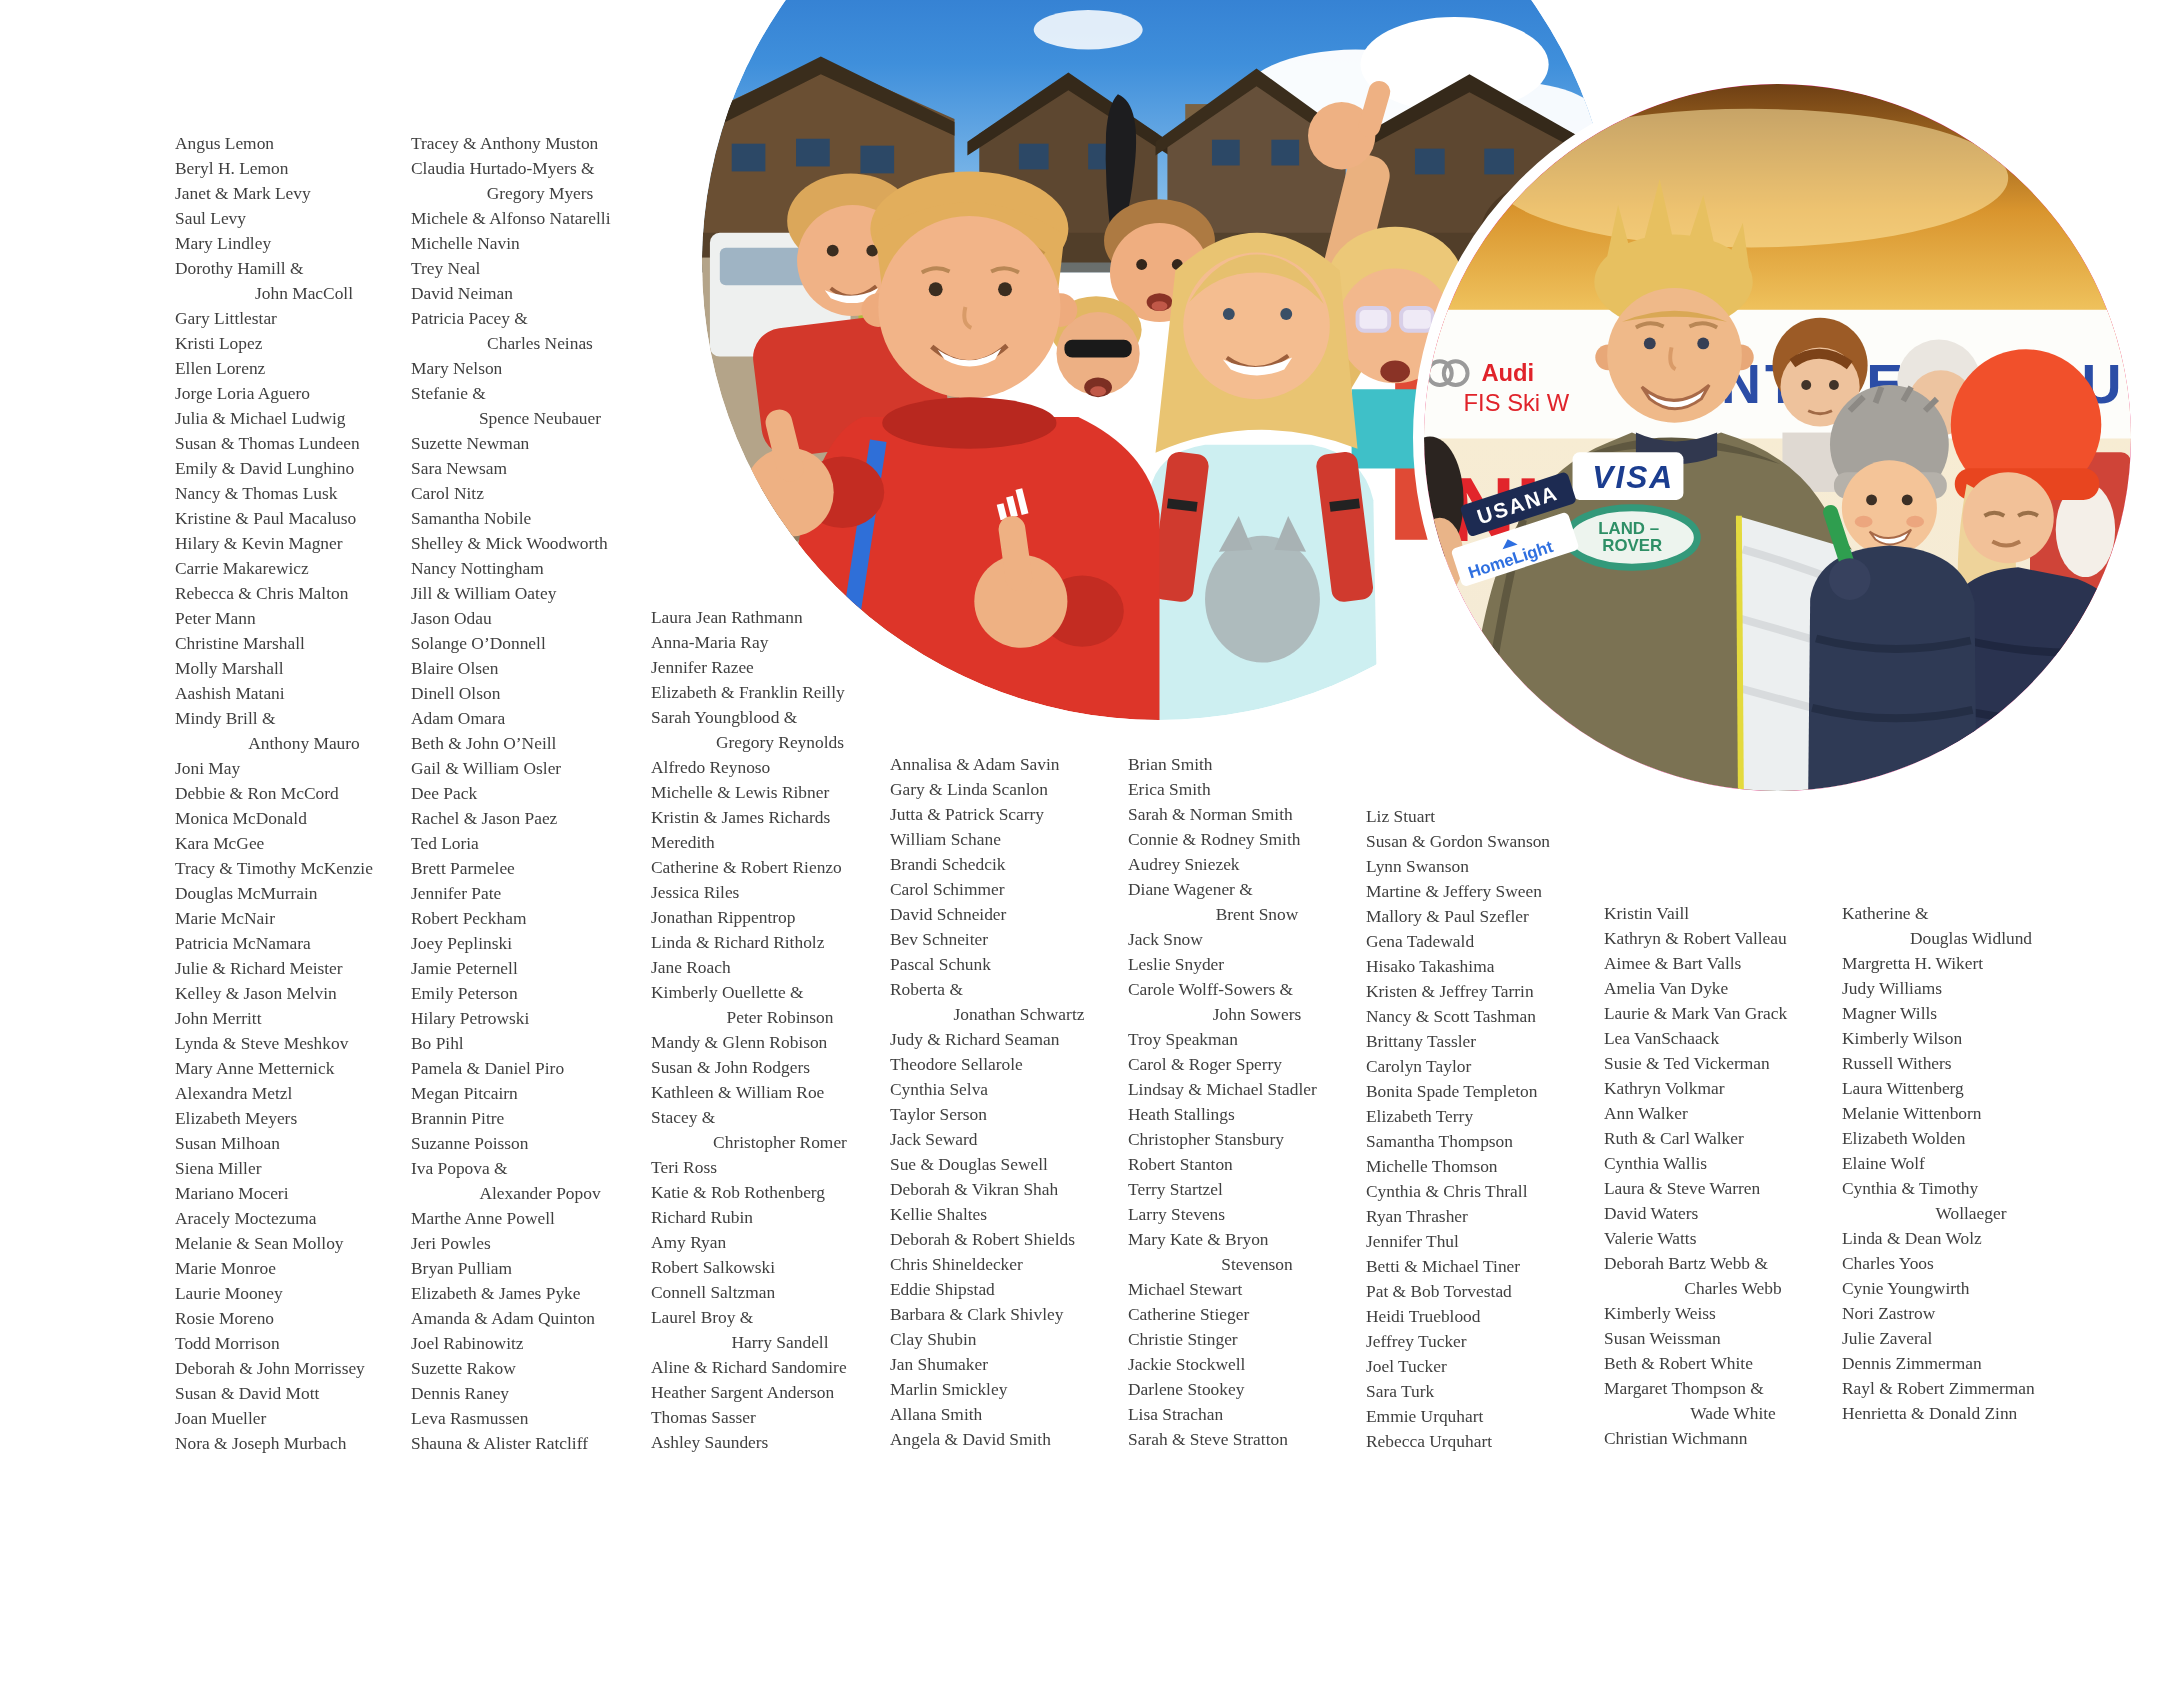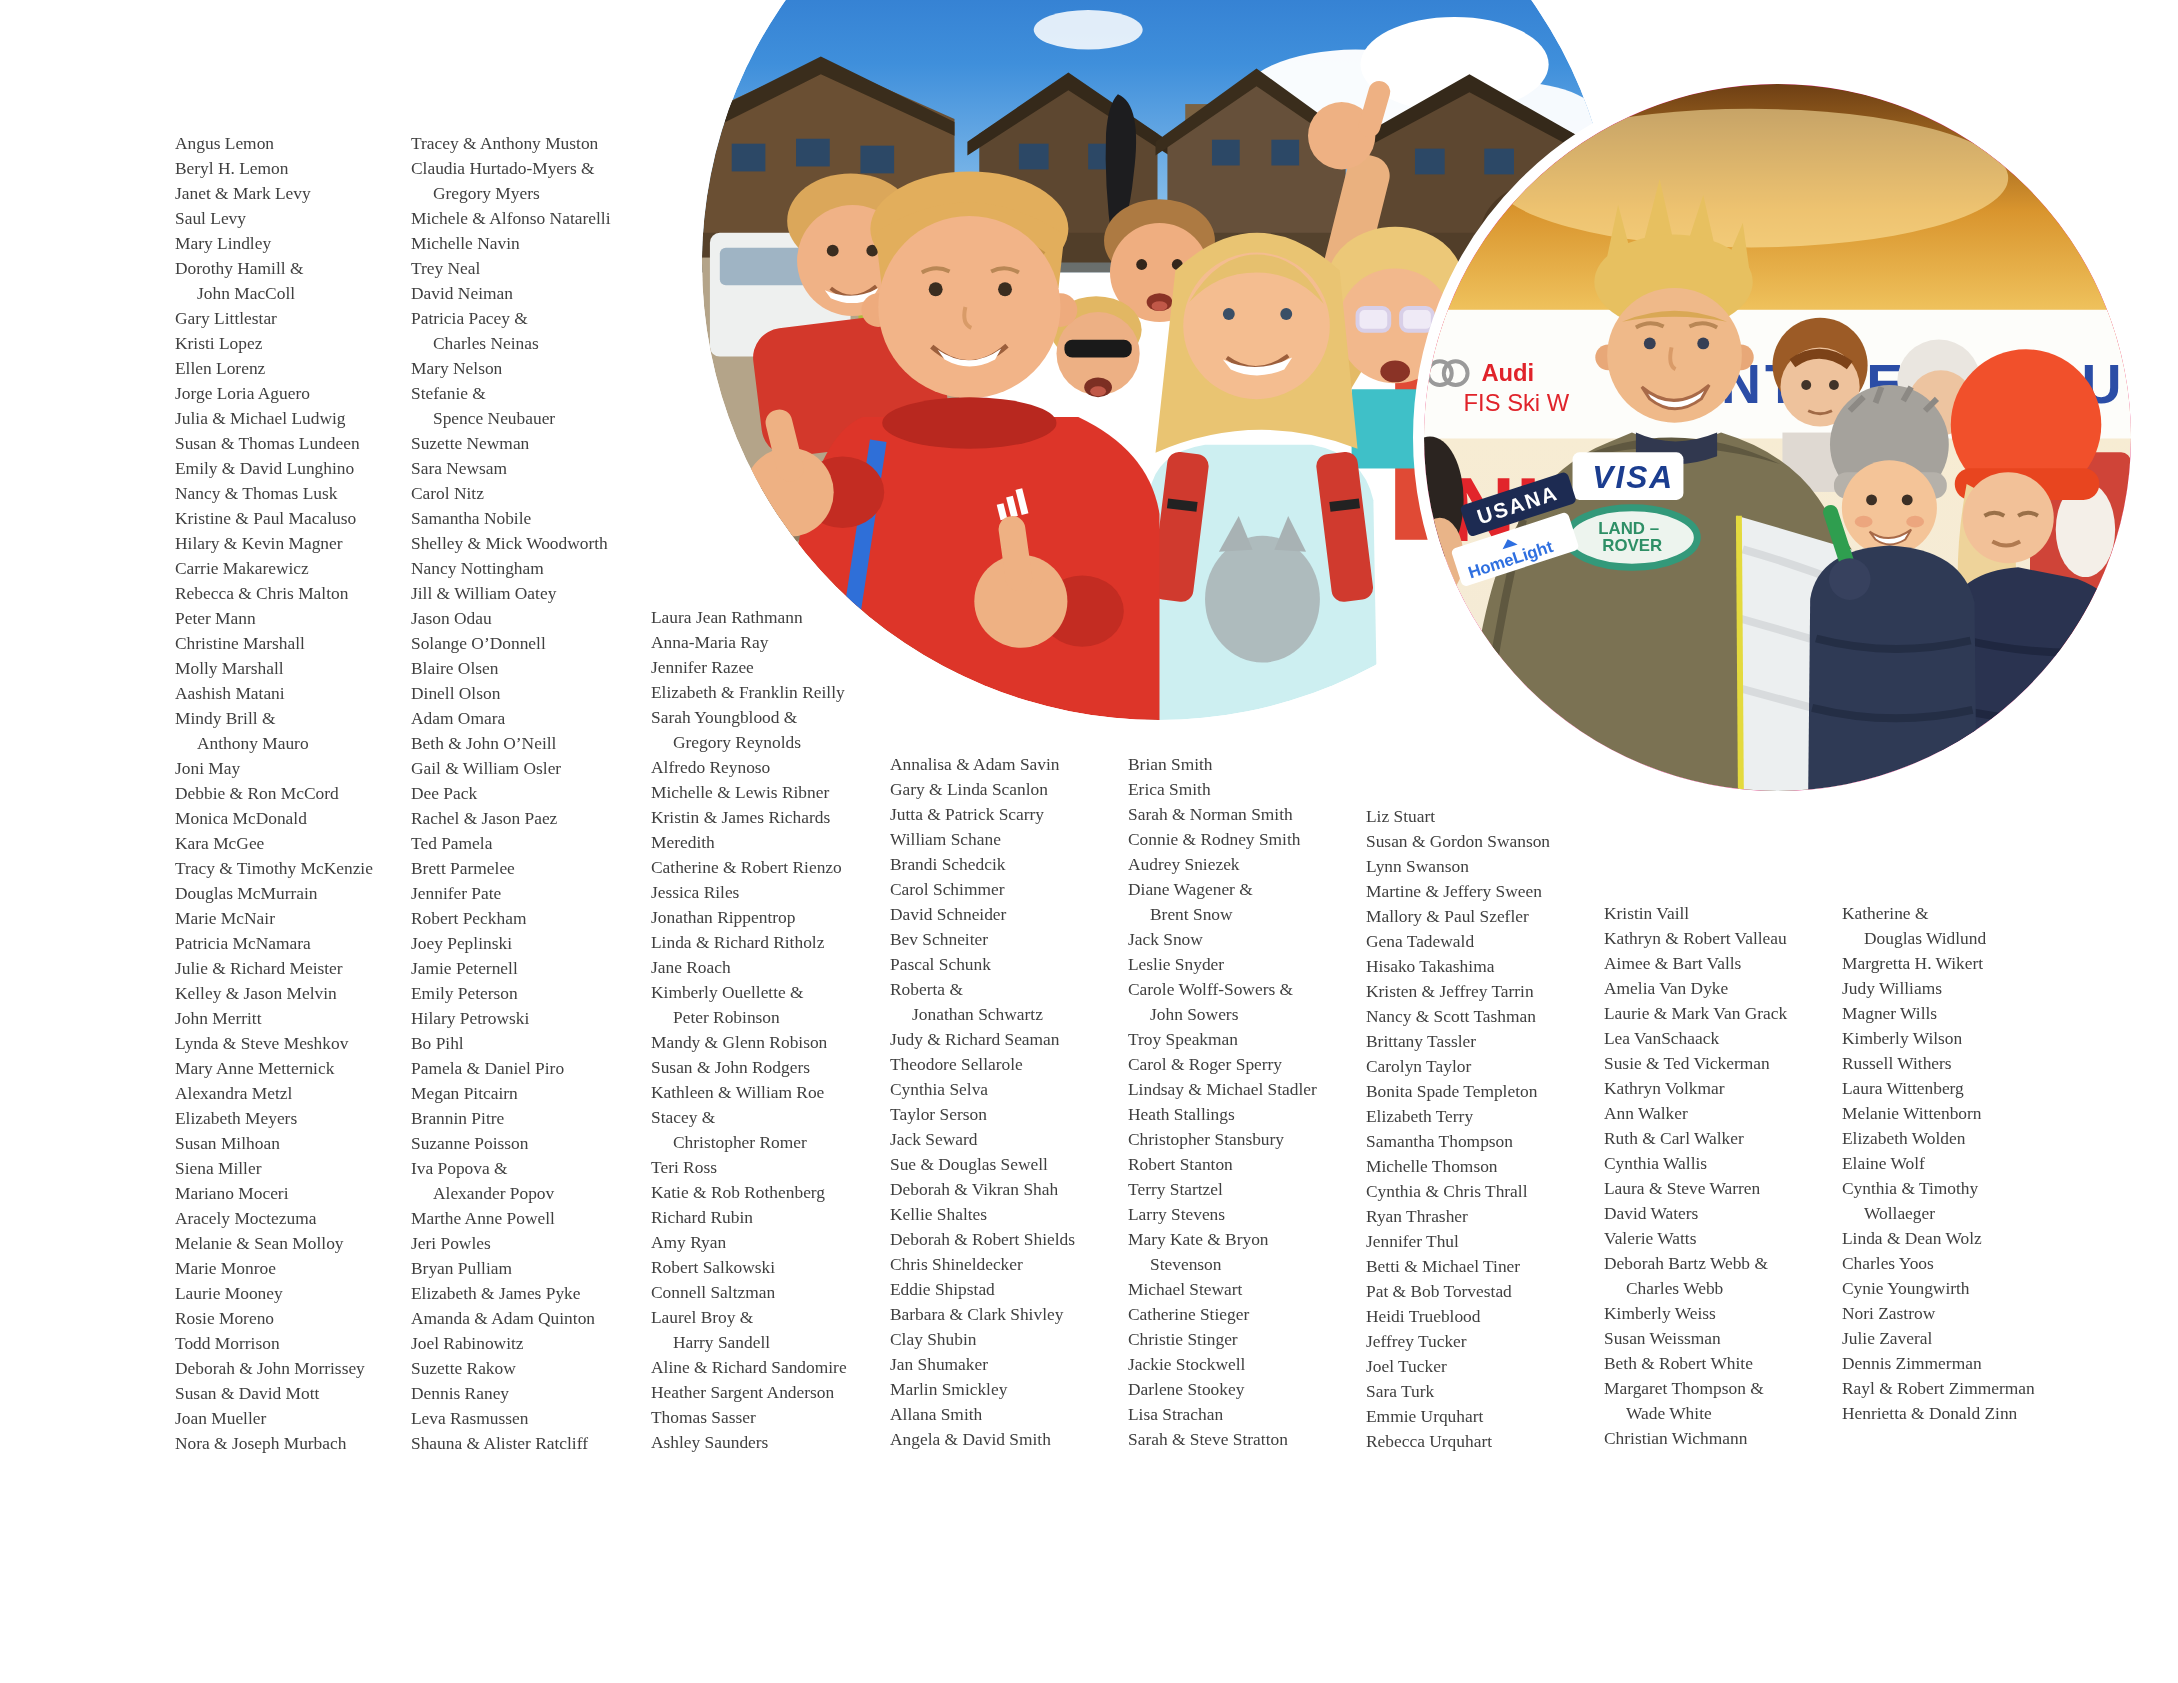--- a/index.html
+++ b/index.html
@@ -1,20 +1,20 @@
 <!DOCTYPE html>
 <html><head>
 <meta charset="utf-8">
 <style>
   html,body{margin:0;padding:0;background:#ffffff;}
   .page{position:relative;width:2178px;height:1683px;background:#ffffff;overflow:hidden;
         font-family:"Liberation Serif", serif;}
   .col{position:absolute;width:236px;color:#404040;font-size:17.4px;line-height:25px;}
   .line{white-space:nowrap;}
-  .line.indent{padding-left:22px;}
+  .line.indent{padding-left:22px;text-align:center;}
   .photo{position:absolute;border-radius:50%;overflow:hidden;}
   .photo svg{display:block;width:100%;height:100%;}
   .photo.left{left:702px;top:-193px;width:913px;height:913px;z-index:1;}
   .photo.right{left:1413px;top:73px;width:707px;height:707px;z-index:2;
                border:11px solid #ffffff;box-sizing:content-box;background:#ec4899;}
 </style>
 </head>
 <body>
 
 <div class="page">
@@ -371,21 +371,21 @@
       <div class="line">Jill &amp; William Oatey</div>
       <div class="line">Jason Odau</div>
       <div class="line">Solange O’Donnell</div>
       <div class="line">Blaire Olsen</div>
       <div class="line">Dinell Olson</div>
       <div class="line">Adam Omara</div>
       <div class="line">Beth &amp; John O’Neill</div>
       <div class="line">Gail &amp; William Osler</div>
       <div class="line">Dee Pack</div>
       <div class="line">Rachel &amp; Jason Paez</div>
-      <div class="line">Ted Pamela</div>
+      <div class="line">Ted Loria</div>
       <div class="line">Brett Parmelee</div>
       <div class="line">Jennifer Pate</div>
       <div class="line">Robert Peckham</div>
       <div class="line">Joey Peplinski</div>
       <div class="line">Jamie Peternell</div>
       <div class="line">Emily Peterson</div>
       <div class="line">Hilary Petrowski</div>
       <div class="line">Bo Pihl</div>
       <div class="line">Pamela &amp; Daniel Piro</div>
       <div class="line">Megan Pitcairn</div>

